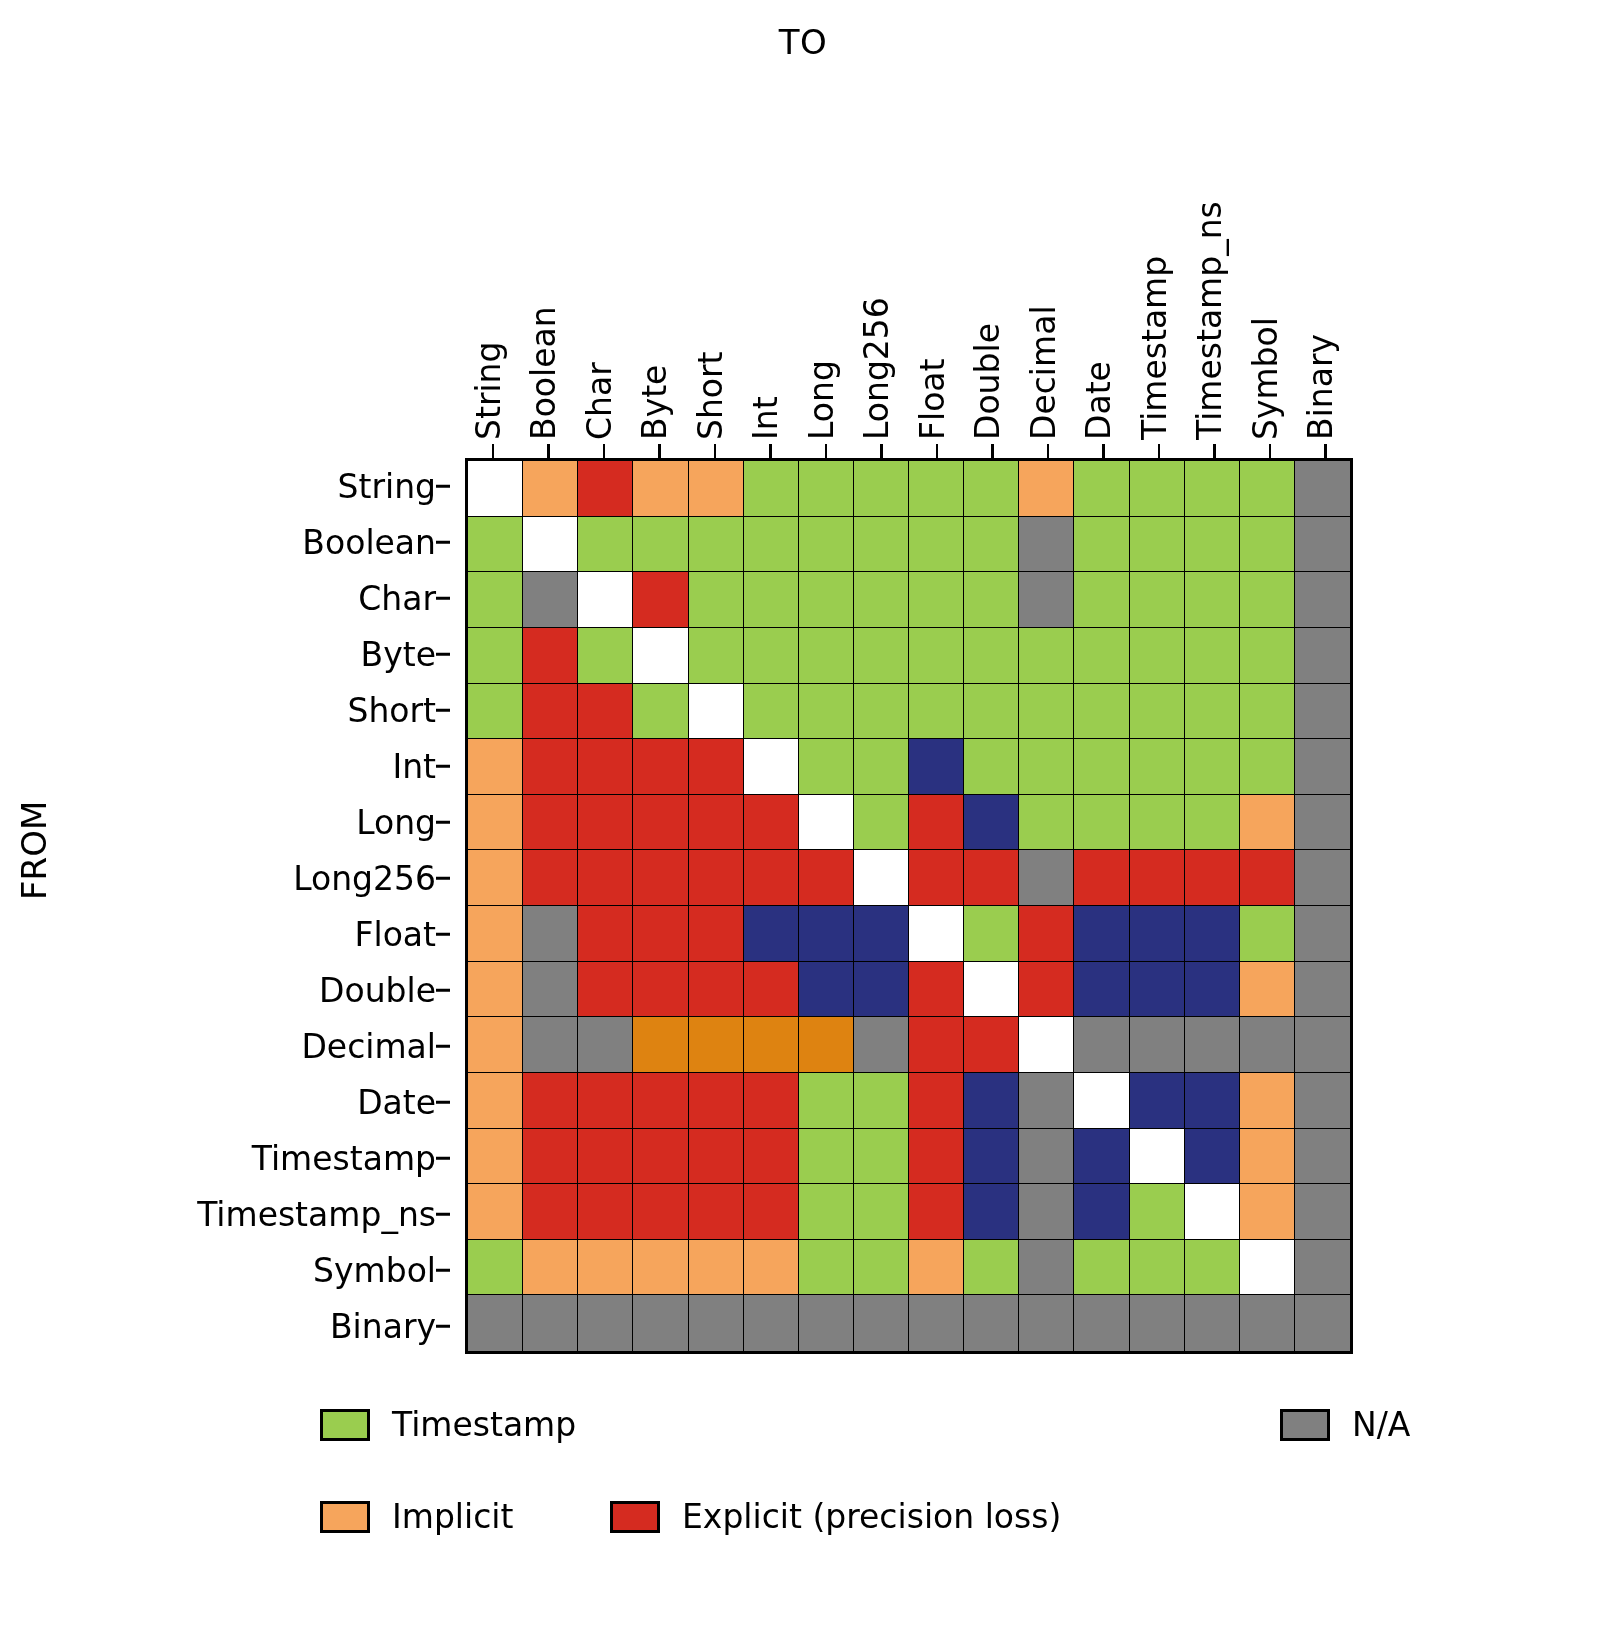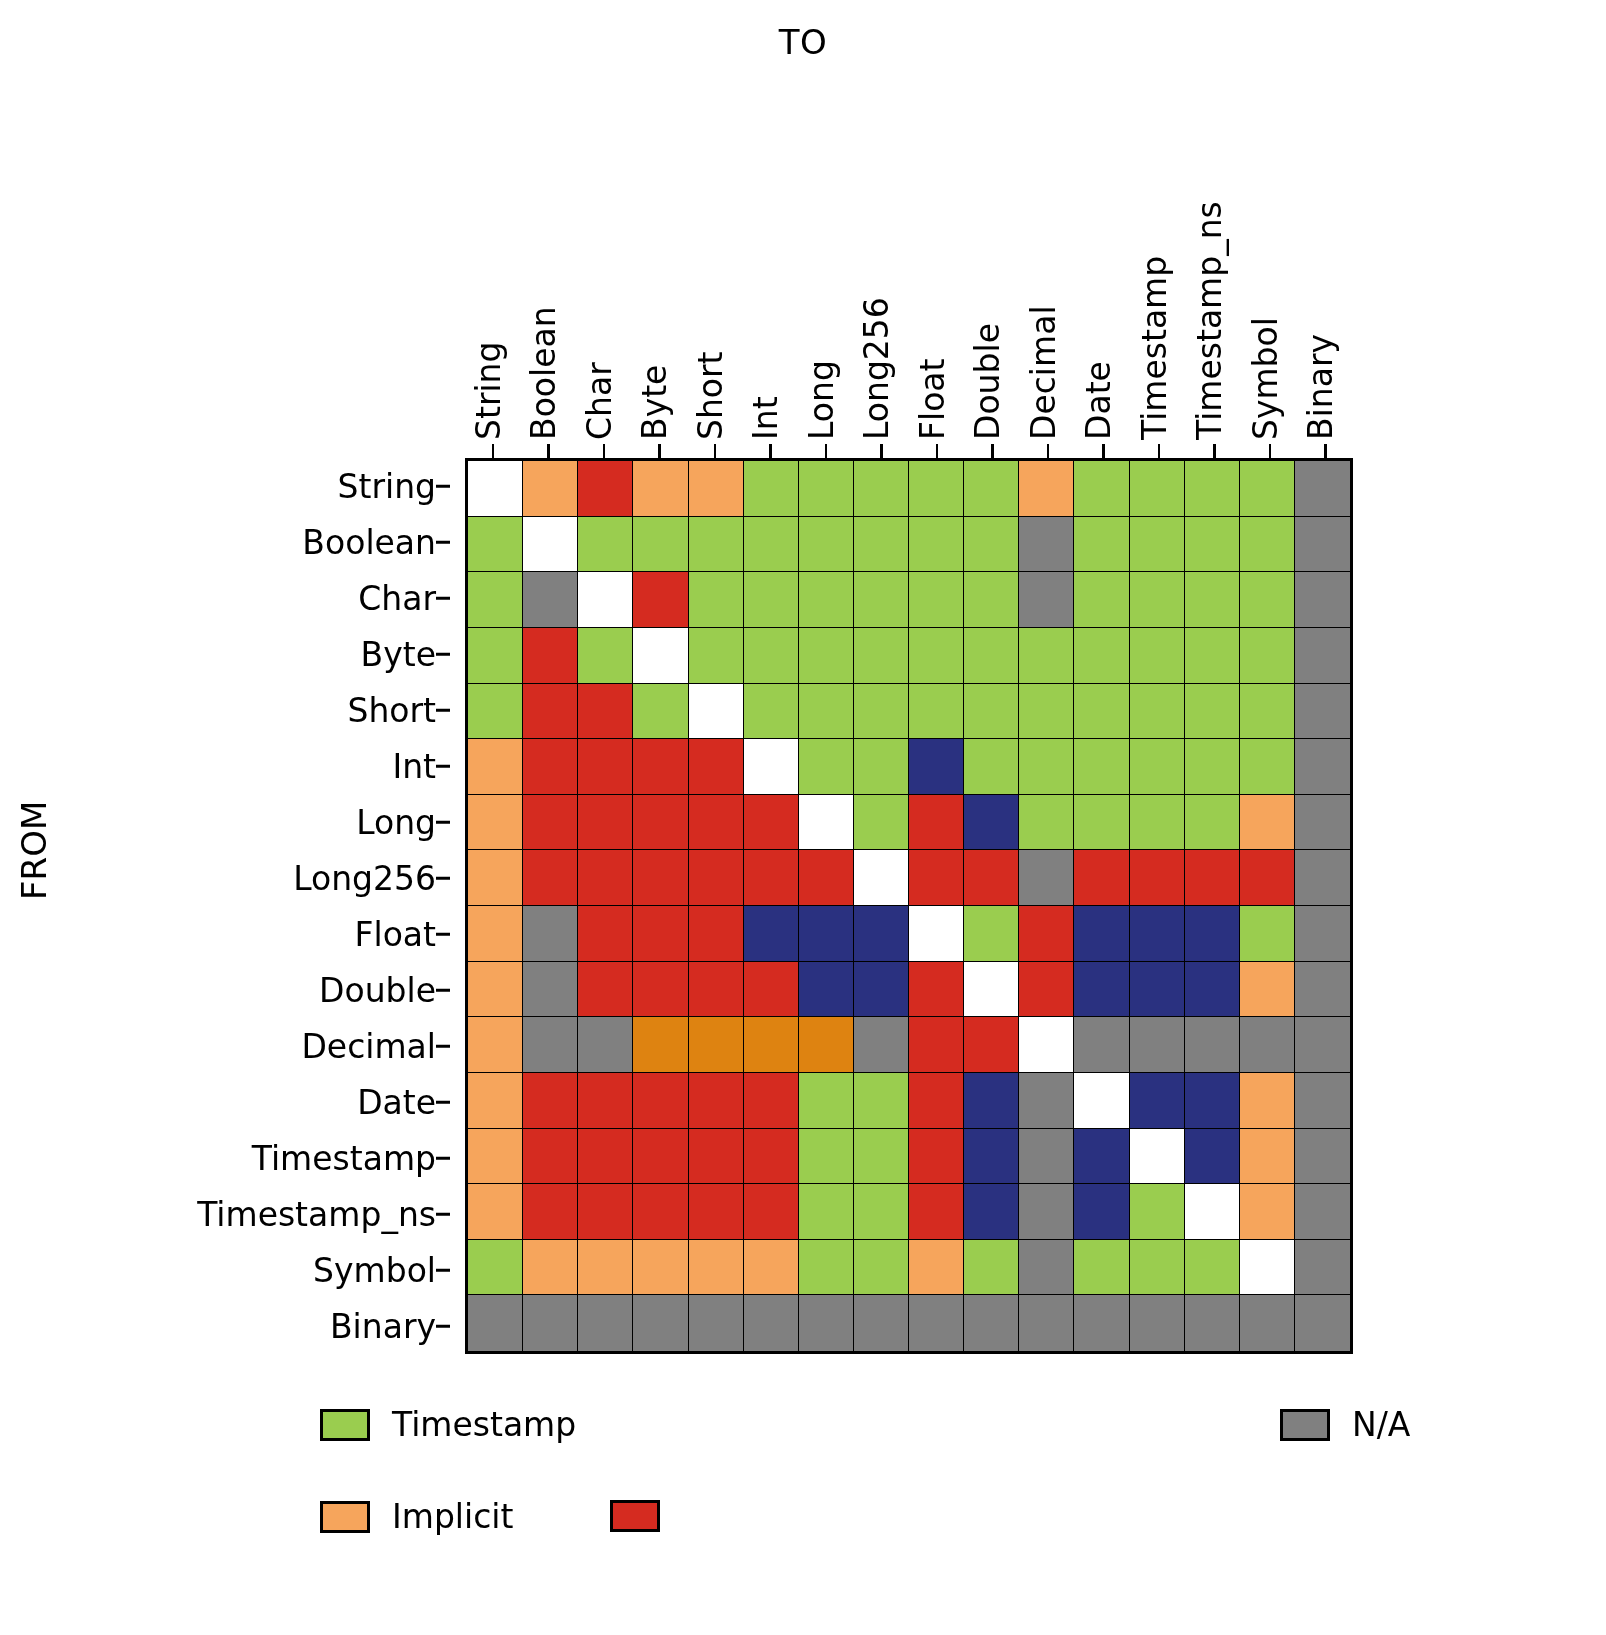--- a/index.html
+++ b/index.html
@@ -487,18 +487,19 @@
     <div class="legend-item" style="left: 0px; top: 0px;">
       <span class="legend-swatch" style="background: rgb(154, 205, 79);"></span>
       <span class="legend-text">Timestamp</span>
     </div>
     <div class="legend-item" style="left: 0px; top: 92px;">
       <span class="legend-swatch" style="background: rgb(246, 165, 92);"></span>
       <span class="legend-text">Implicit</span>
     </div>
     <div class="legend-item" style="left: 290px; top: 92px;">
       <span class="legend-swatch" style="background: rgb(213, 43, 32);"></span>
+      <span class="legend-text">Explicit (precision loss)</span>
     </div>
     <div class="legend-item" style="left: 960px; top: 0px;">
       <span class="legend-swatch" style="background: rgb(128, 128, 128);"></span>
       <span class="legend-text">N/A</span>
     </div>
   </div>
 
 </body></html>

